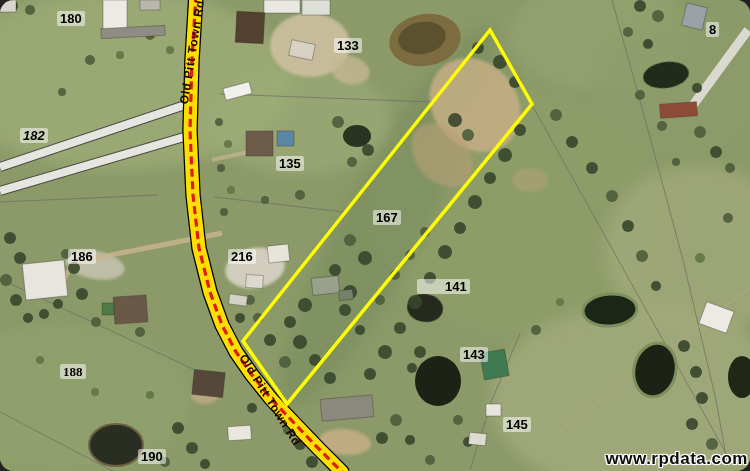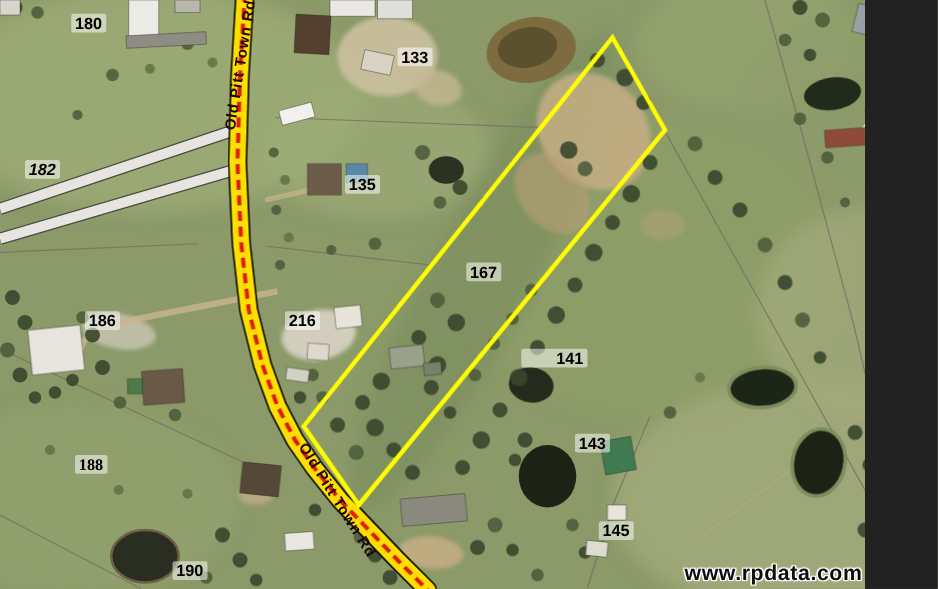--- a/index.html
+++ b/index.html
@@ -1,19 +1,19 @@
 <!DOCTYPE html>
 <html><head>
 <meta charset="utf-8">
 <style>
   html,body{margin:0;padding:0;background:#222;}
   .stage{
-    position:relative;width:692px;height:471px;overflow:hidden;
+    position:relative;width:750px;height:471px;overflow:hidden;
     font-family:"Liberation Sans","DejaVu Sans",sans-serif;
-    background:#8b9a68;cursor:default;
+    background:#8b9a68;cursor:default;border-radius:14px;
   }
   .stage svg{position:absolute;left:0;top:0;}
   .overlay{position:absolute;left:0;top:0;width:750px;height:471px;pointer-events:none;}
   .lot-label{
     position:absolute;
     font-size:13px;font-weight:bold;color:#000;line-height:15px;
     background:rgba(255,255,255,0.52);
     padding:0 3px;border-radius:2px;
     white-space:nowrap;
   }
@@ -267,26 +267,26 @@
 
     <polygon id="boundary" fill="none" stroke-width="3.5" stroke-linejoin="miter" points="490,30 532,104 287,404 243,341" stroke="#ffff00"></polygon>
   </svg>
 
   <div class="overlay" id="labels-layer">
       <div class="lot-label" style="left: 57px; top: 11px;">180</div>
       <div class="lot-label" style="left: 20px; top: 128px; font-style: italic;">182</div>
       <div class="lot-label" style="left: 42px; top: 249px; margin-left: 26px;">186</div>
       <div class="lot-label" style="left: 60px; top: 364px; font-family: Liberation Serif, serif;">188</div>
       <div class="lot-label" style="left: 138px; top: 449px; text-align: right;">190</div>
-      <div class="lot-label" style="left: 318px; top: 38px;">133</div>
-      <div class="lot-label" style="left: 276px; top: 140px;">135</div>
+      <div class="lot-label" style="left: 334px; top: 38px;">133</div>
+      <div class="lot-label" style="left: 276px; top: 156px;">135</div>
       <div class="lot-label" style="left: 228px; top: 249px;">216</div>
       <div class="lot-label" style="left: 373px; top: 210px;">167</div>
       <div class="lot-label" style="left: 417px; top: 279px; padding-left: 28px;">141</div>
       <div class="lot-label" style="left: 460px; top: 347px;">143</div>
-      <div class="lot-label" style="left: 479px; top: 417px;">145</div>
+      <div class="lot-label" style="left: 503px; top: 417px;">145</div>
       <div class="lot-label" style="left: 706px; top: 22px;">8</div>
       <div class="road-label" style="left: 192px; top: 52px; transform: translate(-50%, -50%) rotate(-81deg);">Old Pitt Town Rd</div>
       <div class="road-label" style="left: 270px; top: 400px; transform: translate(-50%, -50%) rotate(58deg);">Old Pitt Town Rd</div>
     </div>
 
   <div class="watermark">www.rpdata.com</div>
 </div>
 
 </body></html>

